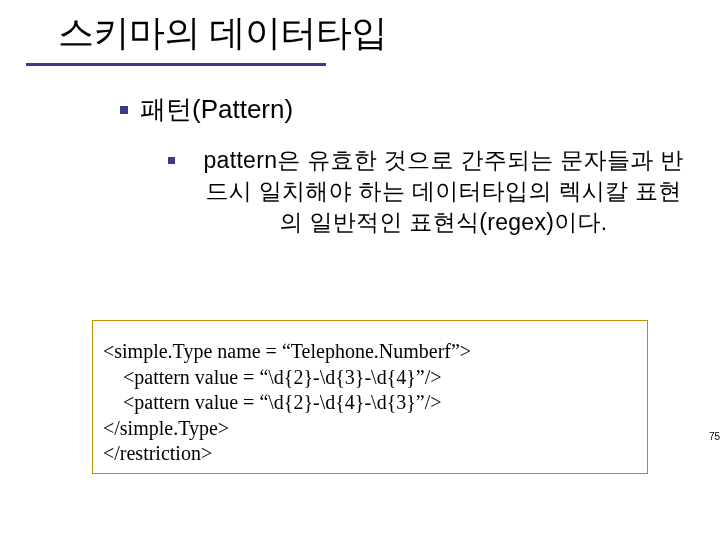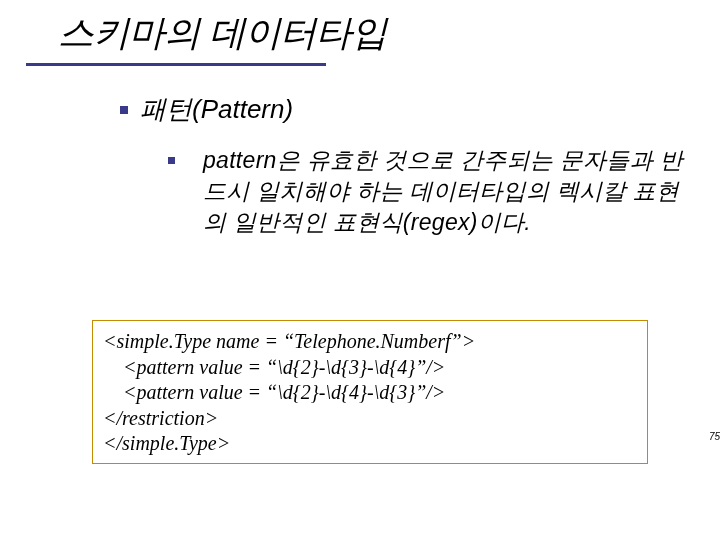--- a/index.html
+++ b/index.html
@@ -10,21 +10,20 @@
     background: #ffffff;
     font-family: "Malgun Gothic", "Helvetica Neue", Arial, sans-serif;
     color: #000000;
     overflow: hidden;
   }
   .slide {
     position: relative;
     width: 720px;
     height: 460px;
     box-sizing: border-box;
-    font-style: italic;
   }
   .title-block {
     padding: 10px 26px 0 58px;
     font-size: 36px;
     line-height: 1.25;
     letter-spacing: -0.5px;
   }
   .title-underline {
     margin: 8px 0 0 26px;
     width: 300px;
@@ -45,20 +44,21 @@
   .l2-wrap {
     padding-left: 48px;
   }
   .l2 {
     display: flex;
     align-items: flex-start;
     gap: 28px;
     font-size: 23px;
     line-height: 1.35;
     letter-spacing: 0.3px;
+    text-align: center;
   }
   .sq {
     display: inline-block;
     width: 8px;
     height: 8px;
     background: #3a3a8a;
     flex: 0 0 8px;
     margin-top: 14px;
   }
   .sq.small {
@@ -66,21 +66,21 @@
     height: 7px;
     flex: 0 0 7px;
     margin-top: 12px;
   }
   .code-box {
     position: absolute;
     left: 92px;
     top: 320px;
     width: 556px;
     border: 1.5px solid #c48a00;
-    padding: 8px 10px 6px 10px;
+    padding: 18px 10px 6px 10px;
     font-family: "Times New Roman", Times, serif;
     font-size: 20px;
     line-height: 1.28;
     box-sizing: border-box;
   }
   .code-line {
     white-space: pre;
   }
   .pageno {
     position: absolute;
@@ -110,19 +110,19 @@
         <span class="sq small"></span>
         <span>pattern은 유효한 것으로 간주되는 문자들과 반드시 일치해야 하는 데이터타입의 렉시칼 표현의 일반적인 표현식(regex)이다.</span>
       </div>
     </div>
   </div>
 
   <div class="code-box">
     <div class="code-line">&lt;simple.Type name = “Telephone.Numberf”&gt;</div>
     <div class="code-line">    &lt;pattern value = “\d{2}-\d{3}-\d{4}”/&gt;</div>
     <div class="code-line">    &lt;pattern value = “\d{2}-\d{4}-\d{3}”/&gt;</div>
+    <div class="code-line">&lt;/simple.Type&gt;</div>
     <div class="code-line">&lt;/restriction&gt;</div>
-    <div class="code-line">&lt;/simple.Type&gt;</div>
   </div>
 
   <div class="pageno">75</div>
 
 </div>
 
 </body></html>

